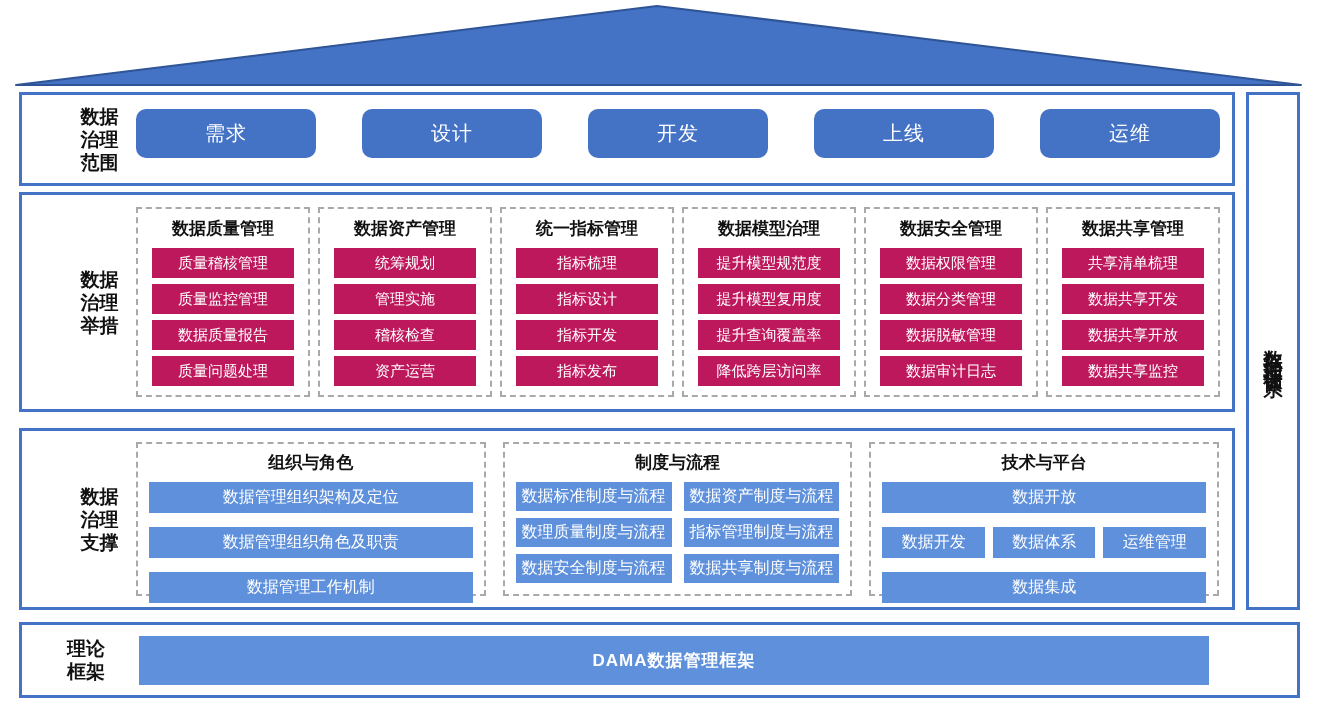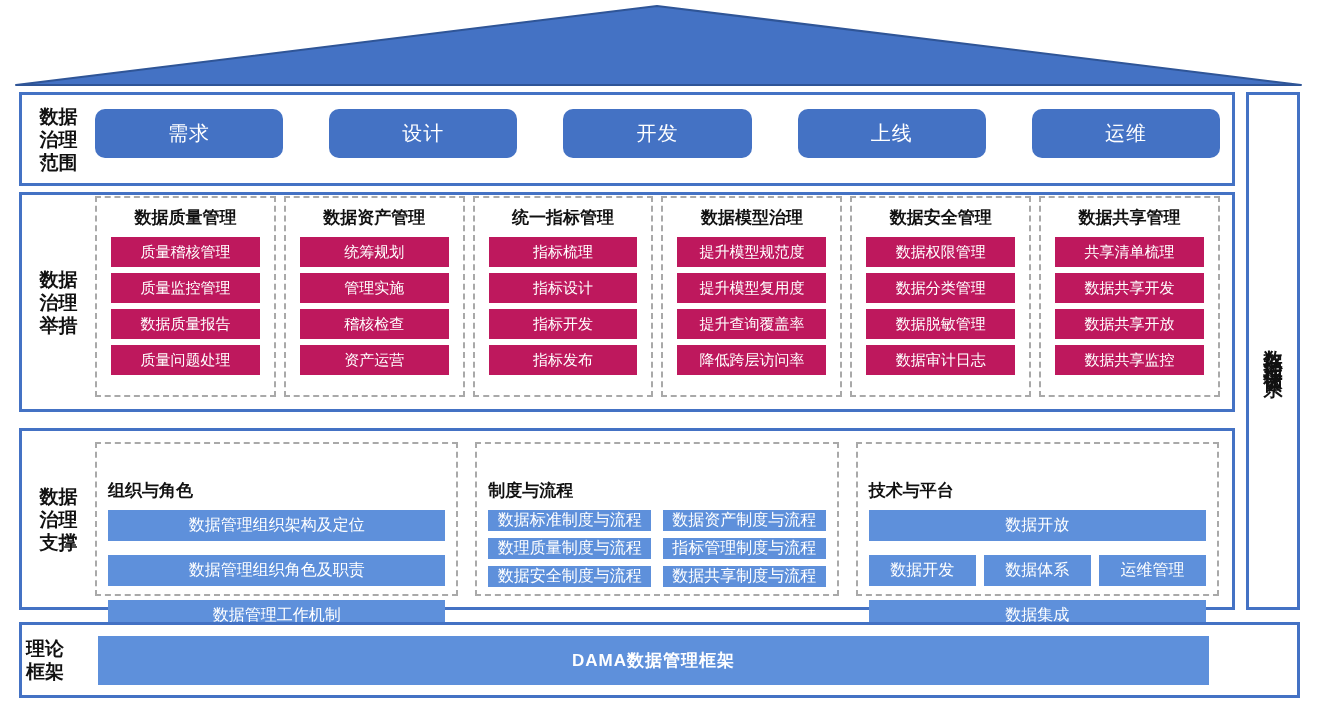--- a/index.html
+++ b/index.html
@@ -12,49 +12,49 @@
     position: absolute; left: 0; right: 0; top: 44px;
     text-align: center; color: #ffffff; font-size: 30px; font-weight: bold;
     letter-spacing: 2px;
   }
 
   .box { position: absolute; border: 3px solid #4472C4; background: #fff; }
 
   .sec { display: flex; align-items: stretch; }
   .side-label {
     flex: 0 0 73px; display: flex; align-items: center; justify-content: center;
-    font-weight: bold; color: #111; font-size: 19px; line-height: 23px;
+    font-weight: bold; color: #111; font-size: 19px; line-height: 23px; margin-left: 41px;
   }
   .side-label span { display: block; width: 40px; word-break: break-all; text-align: center; }
 
   .sec1 { left: 19px; top: 92px; width: 1216px; height: 94px; }
   .btn-row { flex: 1; display: flex; align-items: center; gap: 46px; padding: 0 12px 12px 0; }
   .pill {
     flex: 1; height: 49px; background: #4472C4; border-radius: 10px;
     color: #fff; font-size: 20px; display: flex; align-items: center; justify-content: center;
     letter-spacing: 1px;
   }
 
   .sec2 { left: 19px; top: 192px; width: 1216px; height: 220px; }
-  .cols { flex: 1; display: flex; gap: 8px; padding: 1px 12px 12px 0; }
+  .cols { flex: 1; display: flex; gap: 8px; padding: 12px 12px 12px 0; }
   .dcol {
     flex: 1; border: 2px dashed #A9A9A9; padding: 7px 14px 12px 14px;
     display: flex; flex-direction: column;
   }
   .dcol-h { text-align: center; font-weight: bold; font-size: 17px; color: #111; height: 26px; line-height: 26px; margin-bottom: 6px; }
   .ditems { display: flex; flex-direction: column; gap: 6px; flex: 1; }
   .chip {
     height: 30px; background: #be185d; color: #fff; font-size: 15px;
     display: flex; align-items: center; justify-content: center; white-space: nowrap;
   }
 
   .sec3 { left: 19px; top: 428px; width: 1216px; height: 182px; }
   .groups { flex: 1; display: flex; gap: 17px; padding: 11px 13px 11px 0; }
   .dgroup { flex: 1; border: 2px dashed #A9A9A9; padding: 6px 11px 11px 11px; display: flex; flex-direction: column; }
-  .dgroup-h { font-weight: bold; font-size: 17px; color: #111; height: 25px; line-height: 25px; margin-bottom: 7px; margin-top: 28px; }
+  .dgroup-h { text-align: center; font-weight: bold; font-size: 17px; color: #111; height: 25px; line-height: 25px; margin-bottom: 7px; }
   .gbody { flex: 1; display: flex; flex-direction: column; gap: 14px; }
   .bar {
     height: 31px; background: #5E90DB; color: #fff; font-size: 16px;
     display: flex; align-items: center; justify-content: center; white-space: nowrap;
   }
   .grid2 { flex: 1; display: grid; grid-template-columns: 1fr 1fr; gap: 7px 12px; }
   .grid2 .bar { height: auto; }
   .trio { display: flex; gap: 8px; }
   .trio .bar { flex: 1; }
 

